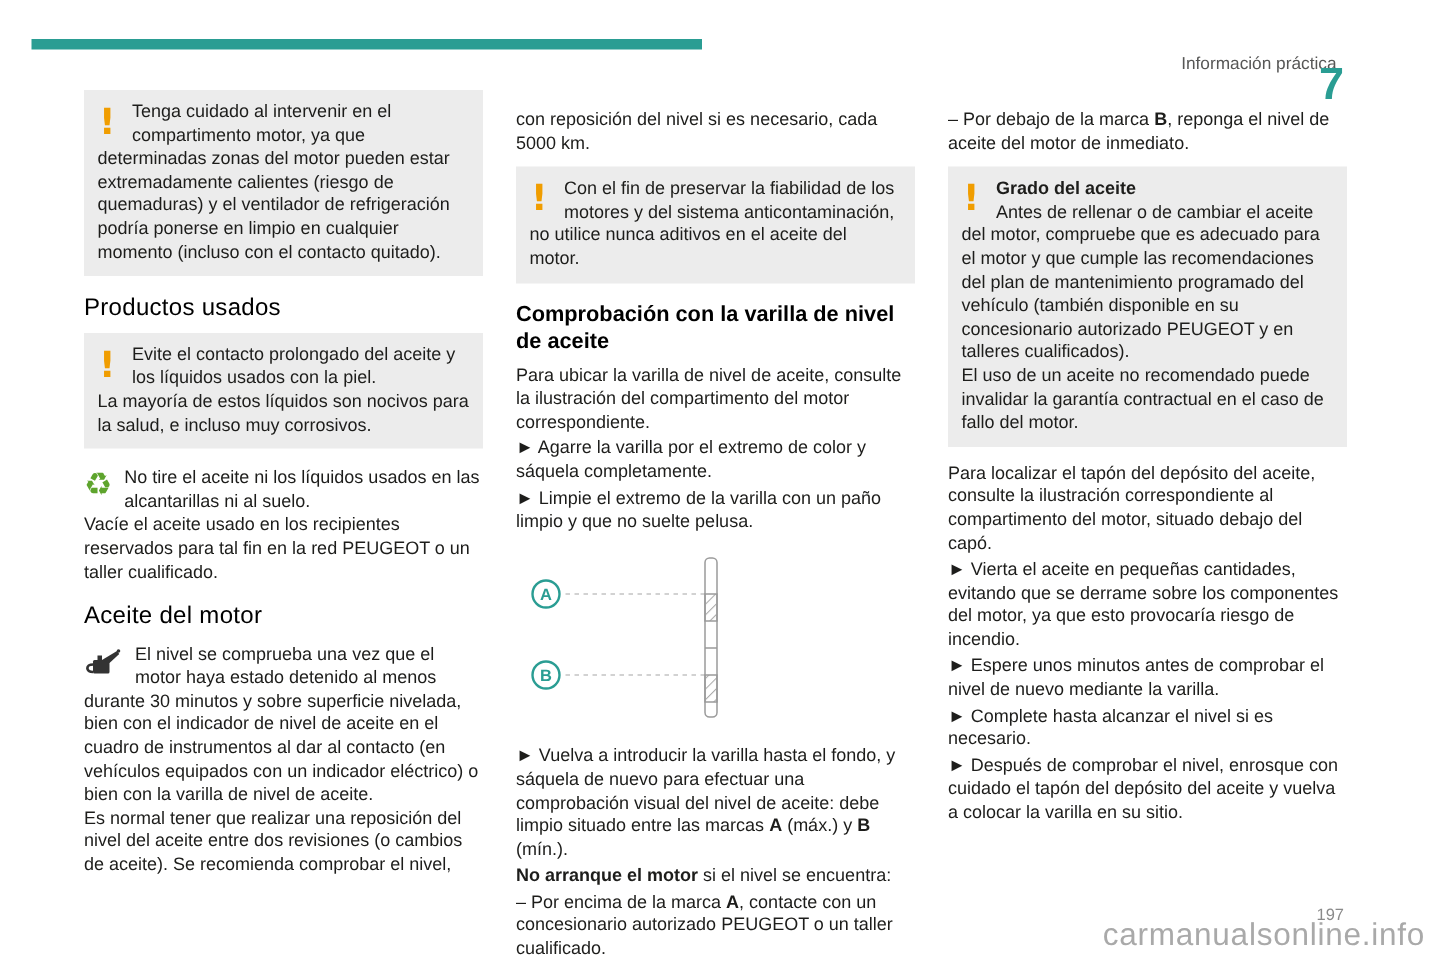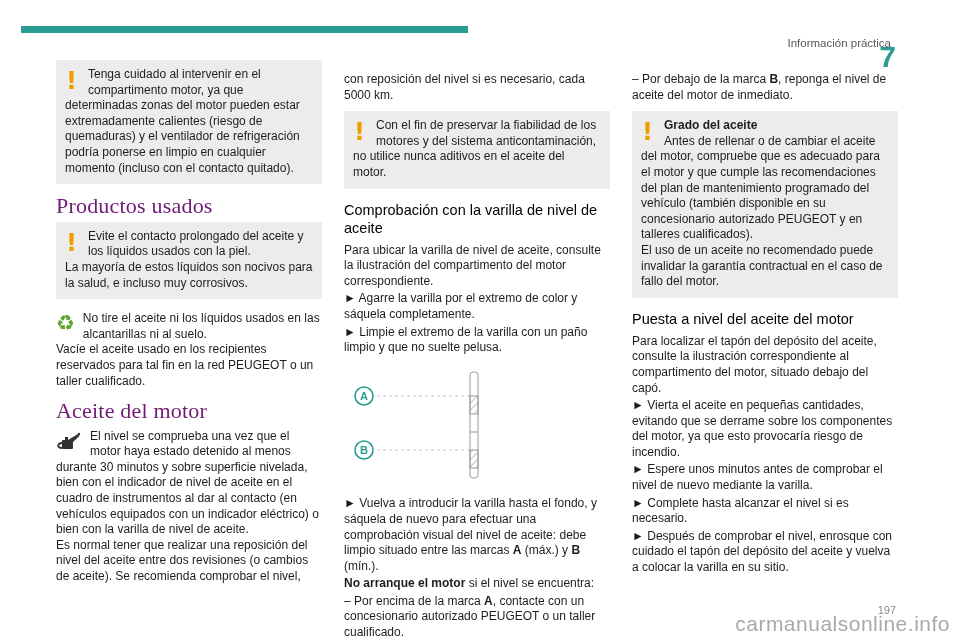--- a/index.html
+++ b/index.html
@@ -21,22 +21,22 @@
   .plainbox { padding:2px 0 0 0; margin-bottom:10px; overflow:hidden; }
   .warn-ic {
     float:left; width:12px; font-size:24px; line-height:26px; font-weight:800;
     color:#f09d00; margin:1px 10px 1px 1px; font-family:"DejaVu Sans", sans-serif;
   }
   .recycle-ic {
     float:left; font-size:21px; line-height:22px; color:#5ea42d;
     margin:1px 8px 1px 0; font-family:"DejaVu Sans", sans-serif;
   }
   .oil-ic { float:left; margin:2px 8px 2px 0; }
-  h1 { font-size:22px; font-weight:400; margin:14px 0 8px; color:#701a75; letter-spacing:0.2px;font-family:Liberation Serif, serif; }
-  h2 { font-size:14.5px; font-weight:400; margin:12px 0 6px; color:#000; line-height:18px; }
+  h1 { font-size:16px; font-weight:400; margin:14px 0 8px; color:#000000; letter-spacing:0.2px; }
+  h2 { font-size:14.5px; font-weight:700; margin:12px 0 6px; color:#000; line-height:18px; }
   .b { font-weight:700; }
   .figure { margin:10px 0 8px; }
   .page-number { position:absolute; right:64px; bottom:24px; font-size:11px; color:#8a8a8a; }
   .watermark { position:absolute; right:10px; bottom:4px; font-size:21px; color:#a9a9a9; letter-spacing:0.5px;margin-top:15px; }
 </style>
 </head>
 <body>
 
 <div class="topbar"></div>
 <div class="section-label">Información práctica</div>
@@ -131,21 +131,20 @@
       <span>– Por debajo de la marca </span><span class="b">B</span><span>, reponga el nivel de aceite del motor de inmediato.</span>
     </p>
 
     <div class="graybox">
       <span class="warn-ic">!</span>
       <p class="b">Grado del aceite</p>
       <p>Antes de rellenar o de cambiar el aceite del motor, compruebe que es adecuado para el motor y que cumple las recomendaciones del plan de mantenimiento programado del vehículo (también disponible en su concesionario autorizado PEUGEOT y en talleres cualificados).</p>
       <p>El uso de un aceite no recomendado puede invalidar la garantía contractual en el caso de fallo del motor.</p>
     </div>
 
-    <h2>Puesta a nivel del aceite del motor</h2>
 
     <p class="para">Para localizar el tapón del depósito del aceite, consulte la ilustración correspondiente al compartimento del motor, situado debajo del capó.</p>
     <p class="para">► Vierta el aceite en pequeñas cantidades, evitando que se derrame sobre los componentes del motor, ya que esto provocaría riesgo de incendio.</p>
     <p class="para">► Espere unos minutos antes de comprobar el nivel de nuevo mediante la varilla.</p>
     <p class="para">► Complete hasta alcanzar el nivel si es necesario.</p>
     <p class="para">► Después de comprobar el nivel, enrosque con cuidado el tapón del depósito del aceite y vuelva a colocar la varilla en su sitio.</p>
   </div>
 
 </div>
 

